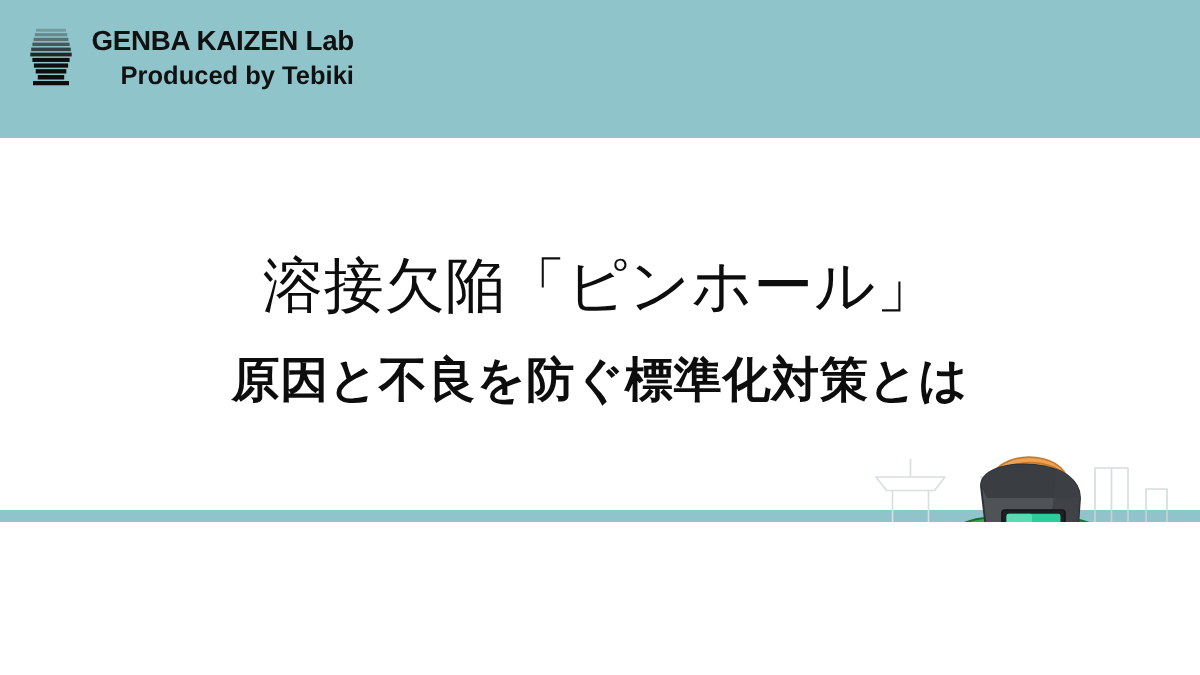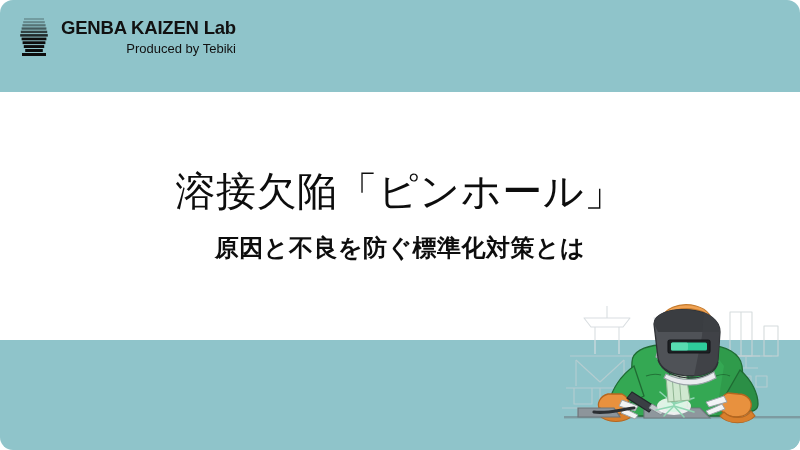--- a/index.html
+++ b/index.html
@@ -7,24 +7,23 @@
     padding: 0;
     background: #ffffff;
   }
   body {
     font-family: "Liberation Sans", "DejaVu Sans", sans-serif;
   }
 
   #slide {
     position: relative;
     width: 800px;
-    height: 450px;
+    height: 348px;
     overflow: hidden;
     background: #ffffff;
-    border-radius: 13px;
   }
 
   
   .band-top {
     position: absolute;
     left: 0; top: 0;
     width: 800px;
     height: 92px;
     background: #8fc4ca;
   }
@@ -57,22 +56,22 @@
     line-height: 1;
   }
   .logo-title {
     font-size: 18.5px;
     font-weight: bold;
     color: #111111;
     letter-spacing: -0.2px;
     white-space: nowrap;
   }
   .logo-sub {
-    font-size: 13px;
-    font-weight: normal;
+    font-size: 17px;
+    font-weight: bold;
     color: #111111;
     margin-top: 5px;
     letter-spacing: 0px;
     white-space: nowrap;
   }
 
   
   .headline-block {
     position: absolute;
     left: 0;
@@ -82,21 +81,21 @@
   }
   .headline-main {
     font-size: 40px;
     font-weight: normal;
     color: #0d0d0d;
     letter-spacing: 0.5px;
     line-height: 1.15;
     white-space: nowrap;
   }
   .headline-sub {
-    font-size: 24px;
+    font-size: 32px;
     font-weight: bold;
     color: #0d0d0d;
     letter-spacing: 0.5px;
     line-height: 1.2;
     margin-top: 20px;
     white-space: nowrap;
   }
 
   
   .illustration {

